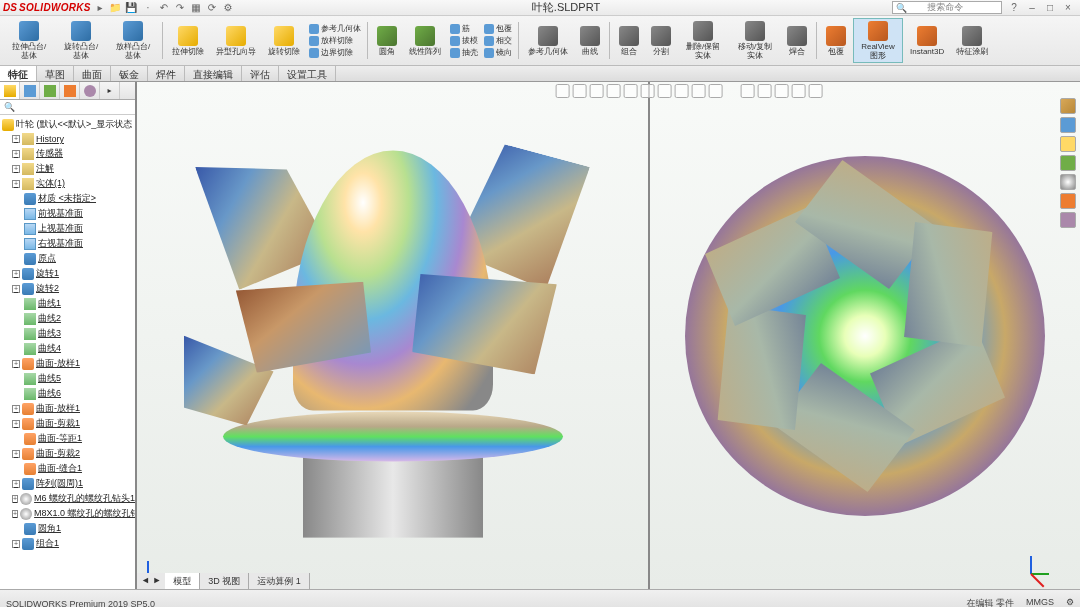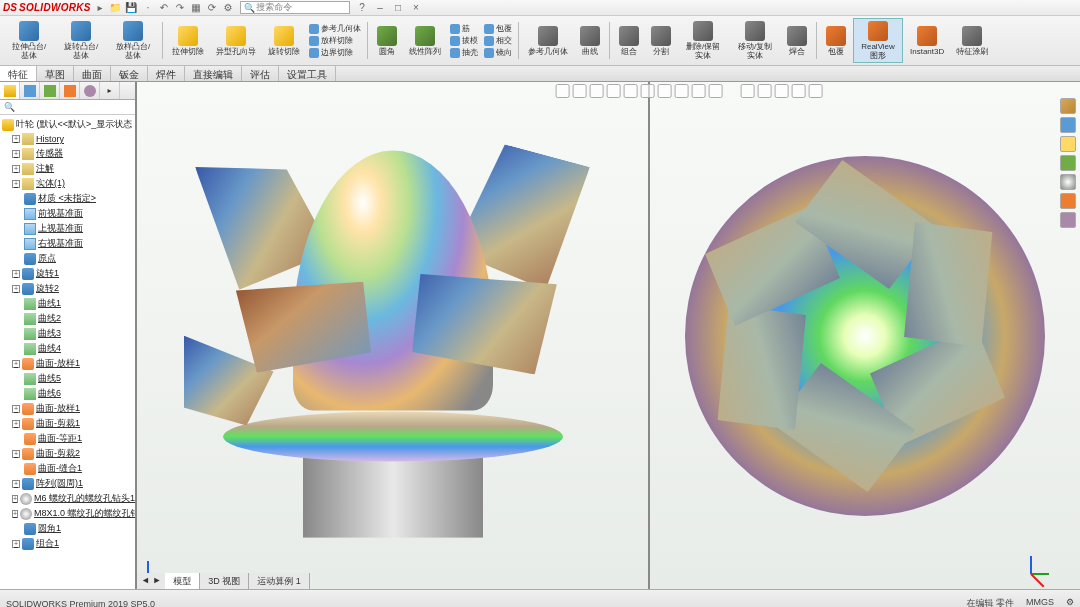--- a/index.html
+++ b/index.html
@@ -27,21 +27,21 @@
 .rib-ico.gray { background:linear-gradient(135deg,#888,#555); }
 .rib-lbl { font-size:8px; text-align:center; line-height:9px; max-width:40px; color:#333; }
 .rib-sep { width:1px; background:#bbb; margin:4px 2px; }
 .rib-sub { display:flex; flex-direction:column; gap:1px; justify-content:center; }
 .rib-sub-item { display:flex; align-items:center; gap:2px; font-size:8px; padding:0 2px; }
 .rib-sub-item .si { width:10px; height:10px; background:#5b9bd5; border-radius:2px; }
 
 
 .tabs { height:16px; background:linear-gradient(#eee,#ddd); border-bottom:1px solid #999; display:flex; }
 .tab { padding:2px 8px; font-size:10px; border-right:1px solid #bbb; color:#333; }
-.tab.active { background:#fff; font-weight:normal; }
+.tab.active { background:#fff; font-weight:bold; }
 
 
 .main { display:flex; height:507px; }
 
 
 .ftree { width:137px; background:#fff; border-right:2px solid #888; display:flex; flex-direction:column; }
 .ftabs { height:18px; display:flex; border-bottom:1px solid #aaa; background:linear-gradient(#f5f5f5,#e5e5e5); }
 .ftab { width:20px; display:flex; align-items:center; justify-content:center; border-right:1px solid #ccc; }
 .ftab .fi { width:12px; height:12px; }
 .ftab.active { background:#fff; }
@@ -120,23 +120,24 @@
     <span class="qat-ico">▸</span>
     <span class="qat-ico">📁</span>
     <span class="qat-ico">💾</span>
     <span class="qat-ico">·</span>
     <span class="qat-ico">↶</span>
     <span class="qat-ico">↷</span>
     <span class="qat-ico">▦</span>
     <span class="qat-ico">⟳</span>
     <span class="qat-ico">⚙</span>
   </div>
+  <div class="title-center">叶轮.SLDPRT</div>
   <div class="search-box">
     <span>🔍</span>
-    <span style="margin-left:1px;">搜索命令</span>
+    <span style="margin-left:20px;">搜索命令</span>
   </div>
   <div class="title-right">
     <span class="qat-ico">?</span>
     <span class="qat-ico">–</span>
     <span class="qat-ico">□</span>
     <span class="qat-ico">×</span>
   </div>
 </div>
 
 <div class="ribbon" id="ribbon">

